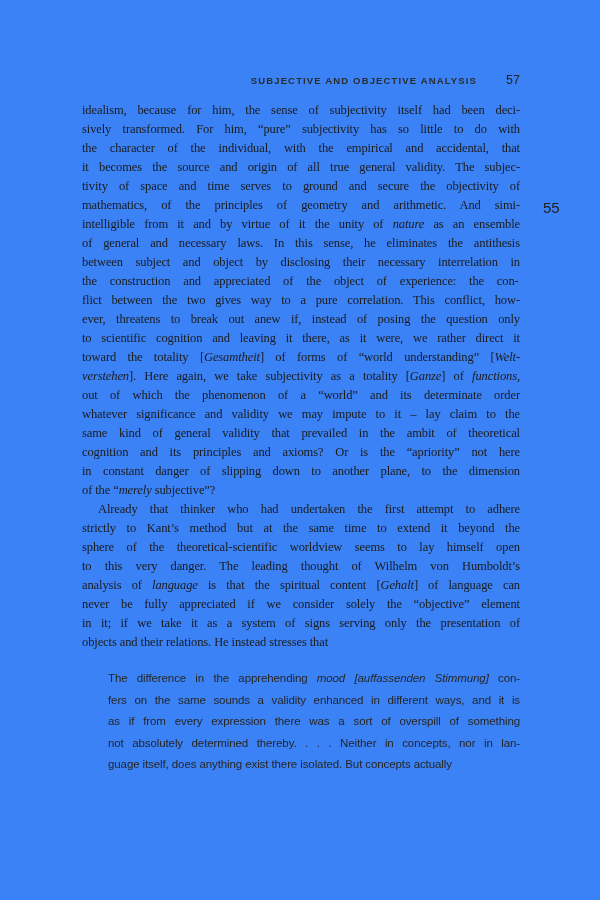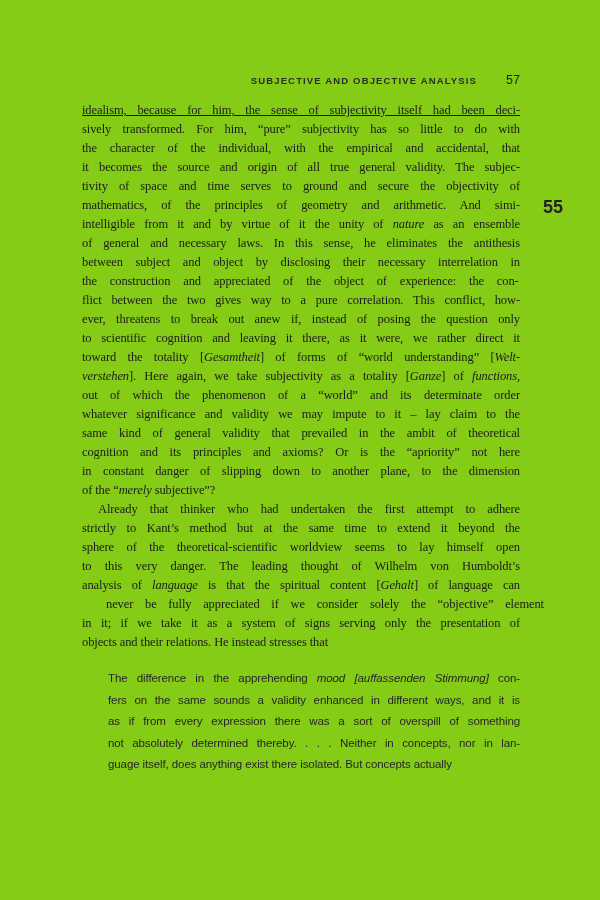--- a/index.html
+++ b/index.html
@@ -4,21 +4,21 @@
 <style>
   html, body {
     margin: 0;
     padding: 0;
     background: #ffffff;
   }
   .page {
     position: relative;
     width: 600px;
     height: 900px;
-    background: #84cc16;
+    background: #3b82f6;
     color: #1b1b1b;
     overflow: hidden;
   }
   .running-header {
     position: absolute;
     left: 82px;
     top: 73px;
     width: 438px;
     display: flex;
     justify-content: flex-end;
@@ -36,22 +36,22 @@
   .header-pagenum {
     font-size: 12.5px;
     font-weight: 500;
     color: #222222;
   }
   .margin-number {
     position: absolute;
     left: 543px;
     top: 200px;
     font-family: "Liberation Sans", sans-serif;
-    font-size: 18px;
-    font-weight: 700;
+    font-size: 15px;
+    font-weight: 400;
     color: #222222;
     line-height: 15px;
   }
   .text-column {
     position: absolute;
     left: 82px;
     top: 101px;
     width: 438px;
     font-family: "Liberation Serif", serif;
     font-size: 12.5px;
@@ -82,21 +82,21 @@
 <div class="page">
   <div class="running-header">
     <span class="header-title">SUBJECTIVE AND OBJECTIVE ANALYSIS</span>
     <span class="header-pagenum">57</span>
   </div>
 
   <div class="margin-number">55</div>
 
   <div class="text-column">
       <div class="para body">
-        <div class="line"><span class="txt" style="word-spacing: 7.82955px; text-decoration: underline;">idealism, because for him, the sense of subjectivity itself had been deci-</span></div>
+        <div class="line"><span class="txt" style="word-spacing: 7.82955px;">idealism, because for him, the sense of subjectivity itself had been deci-</span></div>
         <div class="line"><span class="txt" style="word-spacing: 8.25852px;">sively transformed. For him, “pure” subjectivity has so little to do with</span></div>
         <div class="line"><span class="txt" style="word-spacing: 9.81094px;">the character of the individual, with the empirical and accidental, that</span></div>
         <div class="line"><span class="txt" style="word-spacing: 7.20703px;">it becomes the source and origin of all true general validity. The subjec-</span></div>
         <div class="line"><span class="txt" style="word-spacing: 8.10677px;">tivity of space and time serves to ground and secure the objectivity of</span></div>
         <div class="line"><span class="txt" style="word-spacing: 11.0451px;">mathematics, of the principles of geometry and arithmetic. And simi-</span></div>
         <div class="line"><span class="txt" style="word-spacing: 6.16406px;">intelligible from it and by virtue of it the unity of <i>nature</i> as an ensemble</span></div>
         <div class="line"><span class="txt" style="word-spacing: 7.89347px;">of general and necessary laws. In this sense, he eliminates the antithesis</span></div>
         <div class="line"><span class="txt" style="word-spacing: 9.55903px;">between subject and object by disclosing their necessary interrelation in</span></div>
         <div class="line"><span class="txt" style="word-spacing: 9.79844px;">the construction and appreciated of the object of experience: the con-</span></div>
         <div class="line"><span class="txt" style="word-spacing: 6.76302px;">flict between the two gives way to a pure correlation. This conflict, how-</span></div>
@@ -110,21 +110,21 @@
         <div class="line"><span class="txt" style="word-spacing: 8.74858px;">cognition and its principles and axioms? Or is the “apriority” not here</span></div>
         <div class="line"><span class="txt" style="word-spacing: 8.3892px;">in constant danger of slipping down to another plane, to the dimension</span></div>
         <div class="line last"><span class="txt">of the “<i>merely</i> subjective”?</span></div>
       </div>
       <div class="para body">
         <div class="line indent"><span class="txt" style="word-spacing: 9.2px;">Already that thinker who had undertaken the first attempt to adhere</span></div>
         <div class="line"><span class="txt" style="word-spacing: 7.65986px;">strictly to Kant’s method but at the same time to extend it beyond the</span></div>
         <div class="line"><span class="txt" style="word-spacing: 9.47222px;">sphere of the theoretical-scientific worldview seems to lay himself open</span></div>
         <div class="line"><span class="txt" style="word-spacing: 10.15px;">to this very danger. The leading thought of Wilhelm von Humboldt’s</span></div>
         <div class="line"><span class="txt" style="word-spacing: 7.14205px;">analysis of <i>language</i> is that the spiritual content [<i>Gehalt</i>] of language can</span></div>
-        <div class="line"><span class="txt" style="word-spacing: 8.70156px; margin-left: 24px;">never be fully appreciated if we consider solely the “objective” element</span></div>
+        <div class="line"><span class="txt" style="word-spacing: 8.70156px;">never be fully appreciated if we consider solely the “objective” element</span></div>
         <div class="line"><span class="txt" style="word-spacing: 6.3875px;">in it; if we take it as a system of signs serving only the presentation of</span></div>
         <div class="line last"><span class="txt">objects and their relations. He instead stresses that</span></div>
       </div>
       <div class="para quote">
         <div class="line"><span class="txt" style="word-spacing: 6.18359px;">The difference in the apprehending <i>mood [auffassenden Stimmung]</i> con-</span></div>
         <div class="line"><span class="txt" style="word-spacing: 4.57692px;">fers on the same sounds a validity enhanced in different ways, and it is</span></div>
         <div class="line"><span class="txt" style="word-spacing: 5.78125px;">as if from every expression there was a sort of overspill of something</span></div>
         <div class="line"><span class="txt" style="word-spacing: 5.44792px; margin-top: 9px;">not absolutely determined thereby. . . . Neither in concepts, nor in lan-</span></div>
         <div class="line last"><span class="txt">guage itself, does anything exist there isolated. But concepts actually</span></div>
       </div>

